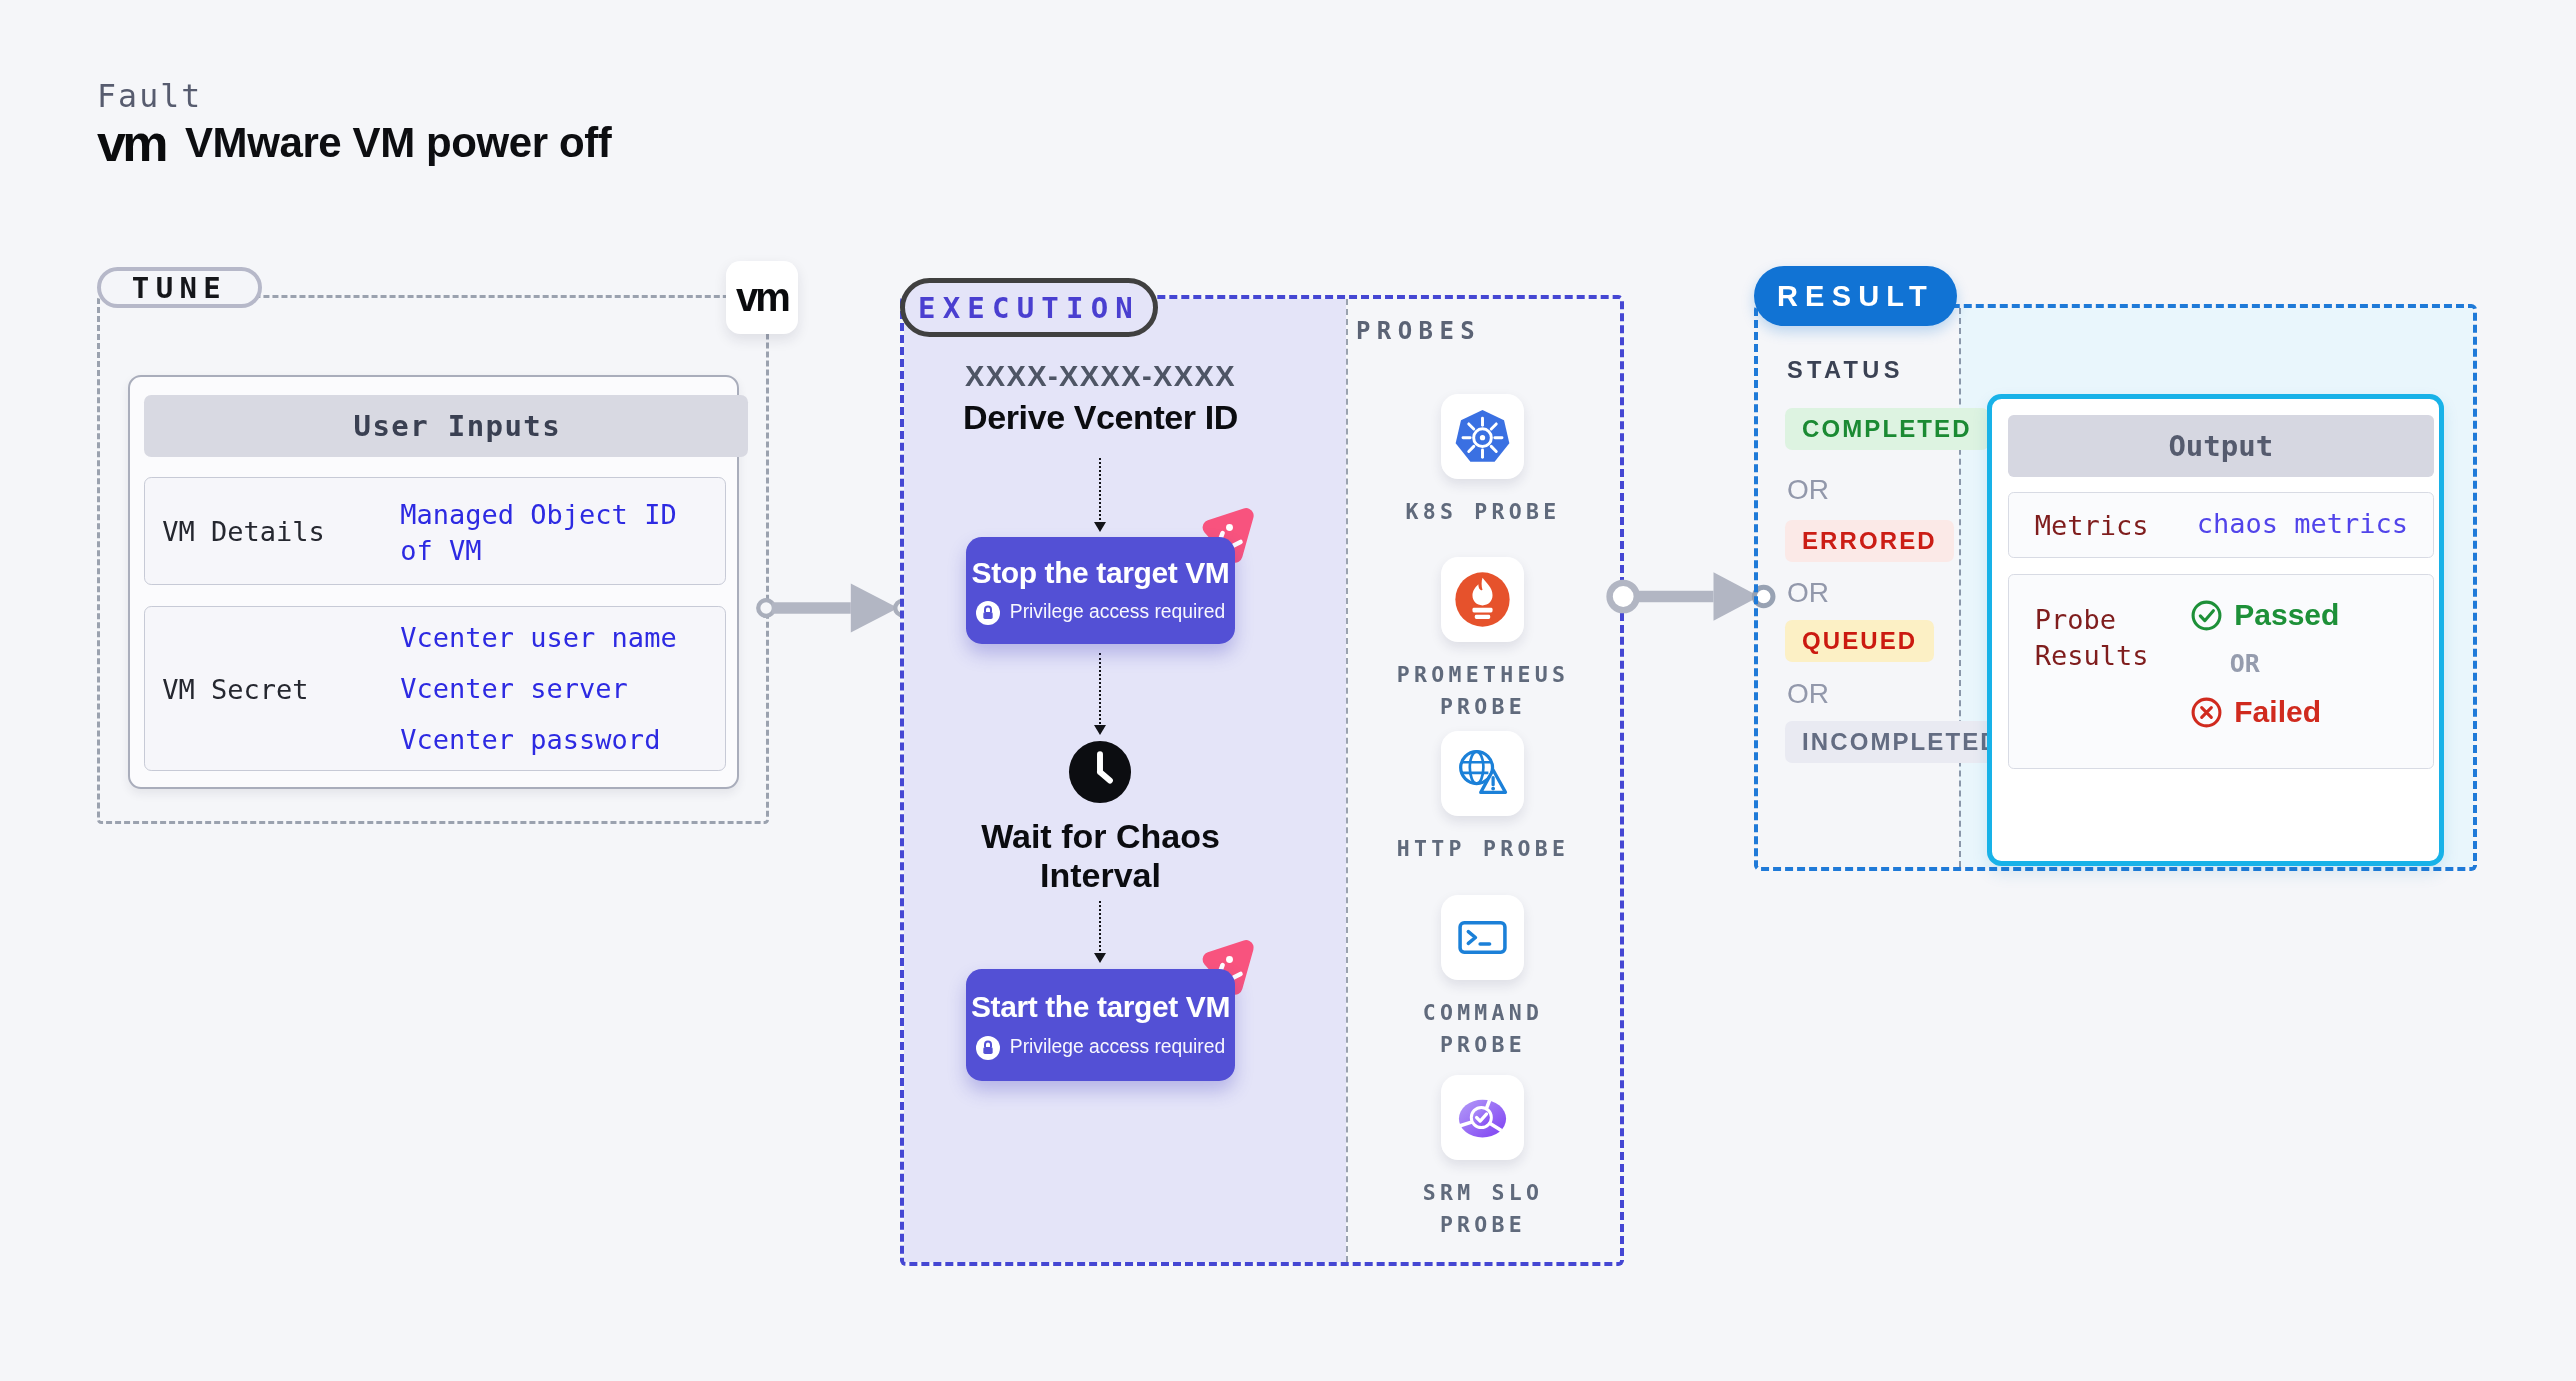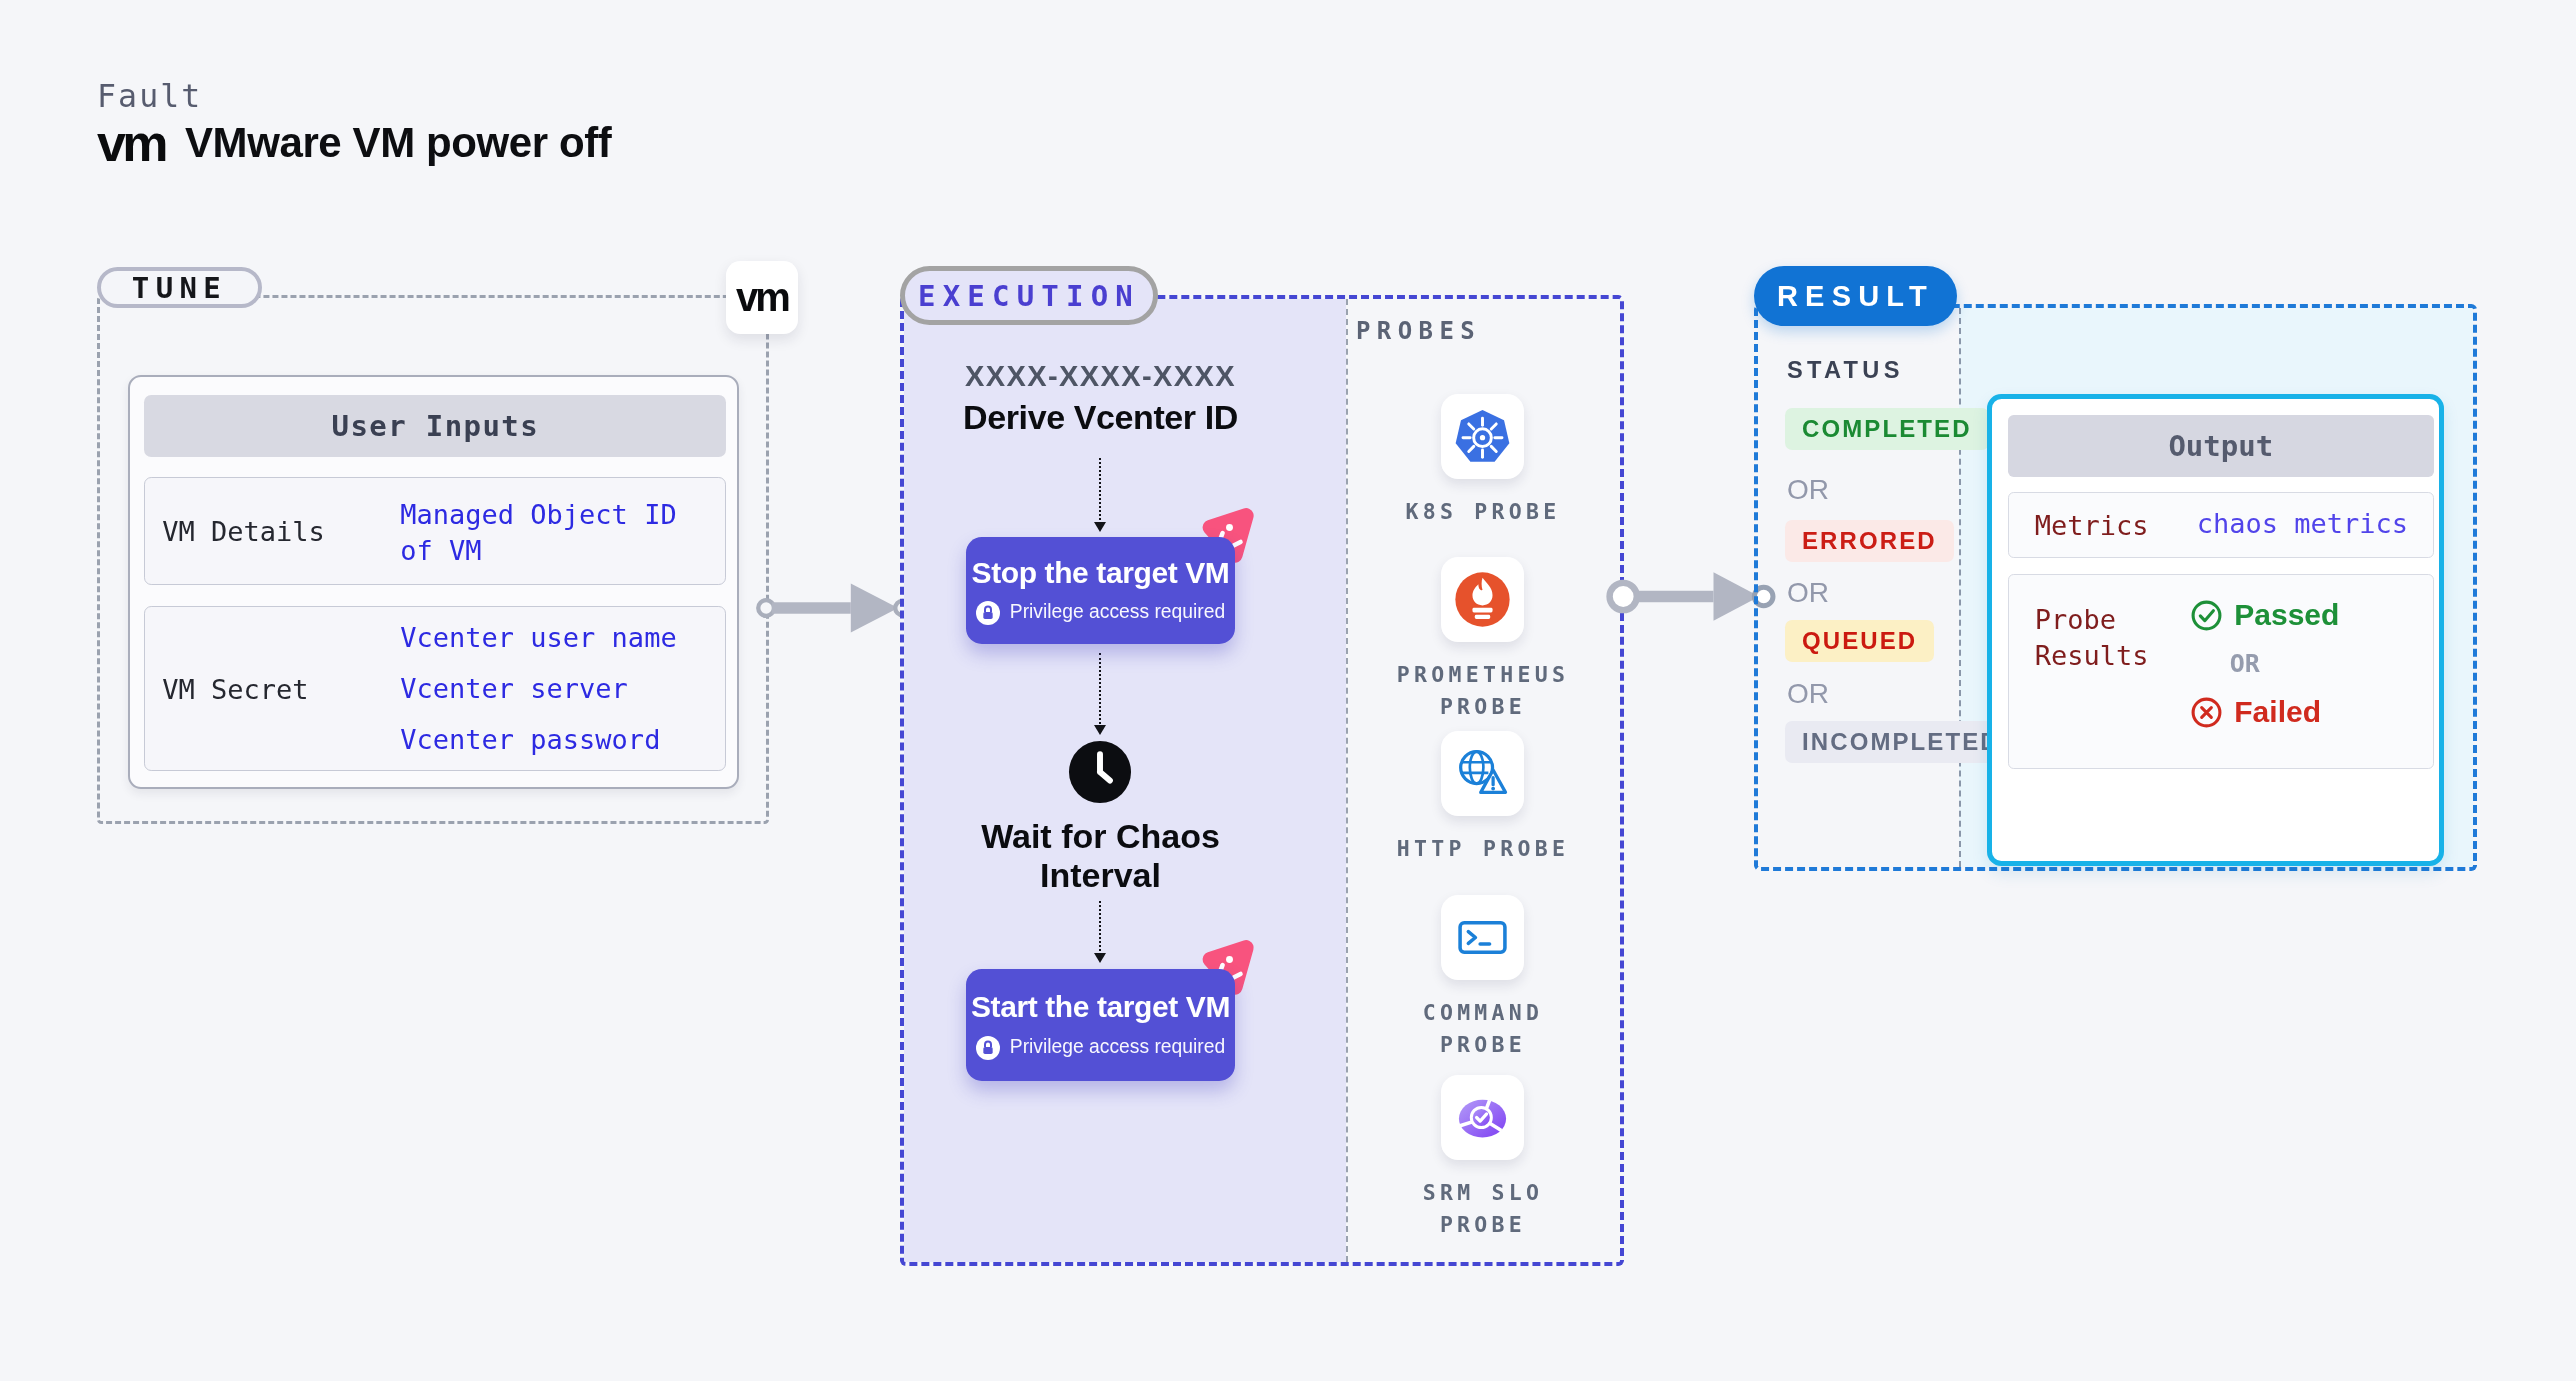--- a/index.html
+++ b/index.html
@@ -11,22 +11,22 @@
   
   .eyebrow{font-size:31.5px;font-weight:500;color:#575c6f;letter-spacing:2.1px;}
   .title-row{display:flex;align-items:center;gap:20px;}
   .vm-word{font-weight:800;font-size:52px;letter-spacing:-3.6px;color:#0a0b0d;}
   .page-title{font-weight:700;font-size:42px;color:#0d0e11;letter-spacing:-0.4px;}
 
   
   .pill{display:flex;align-items:center;justify-content:center;border-radius:43px;box-sizing:border-box;}
   .tune-pill{background:#f4f5f9;border:4.3px solid #b6b8c9;font-family:"DejaVu Sans Mono",monospace;
              font-weight:700;font-size:29px;letter-spacing:6.4px;color:#15161a;}
-  .exec-pill{background:#e4e4f8;border:5px solid #a3a3a3;font-family:"DejaVu Sans Mono",monospace;
-             font-weight:700;font-size:29px;letter-spacing:7.2px;color:#4a3fd0;}
+  .exec-pill{background:#e4e4f8;border:5px solid #404040;font-family:"DejaVu Sans Mono",monospace;
+             font-weight:700;font-size:29px;letter-spacing:7.2px;color:#4a3fd0;margin-top:12px;}
   .result-pill{background:#1173d4;border:none;color:#fff;font-weight:800;font-size:29px;
                letter-spacing:7.2px;box-shadow:0 5.7px 13px rgba(17,115,212,.25);}
 
   
   .tune-box{border:3.6px dashed #9ba2af;border-radius:4.3px;box-sizing:border-box;}
   .exec-box{border:4.3px dashed #4547d3;border-radius:5.7px;box-sizing:border-box;overflow:hidden;}
   .exec-bg-left{position:absolute;left:0;top:0;bottom:0;width:442px;background:#e4e4f8;}
   .exec-bg-right{position:absolute;left:442px;top:0;bottom:0;right:0;background:#f5f6f9;}
   .exec-divider{position:absolute;left:442px;top:0;bottom:0;width:0;border-left:2.9px dashed #9aa2af;}
   .result-box{border:4.3px dashed #1f7ad8;border-radius:5.7px;box-sizing:border-box;overflow:hidden;}
@@ -112,21 +112,21 @@
     <span class="page-title">VMware VM power off</span>
   </div>
 
   <div class="abs tune-box" style="left:97px;top:295px;width:672px;height:529px;"></div>
   <div class="abs pill tune-pill" style="left:97px;top:267px;width:165px;height:41px;">TUNE</div>
   <div class="abs vm-card" style="left:726px;top:261px;width:72px;height:73px;">
     <span class="vm-word">vm</span>
   </div>
 
   <div class="abs ui-card" style="left:128px;top:375px;width:611px;height:414px;">
-    <div class="abs ui-header" style="left:14.3px;top:18px;width:582px;height:62px;">User Inputs</div>
+    <div class="abs ui-header" style="left:14.3px;top:18px;width:582px;height:62px;padding-left:22px;">User Inputs</div>
     <div class="abs ui-row" style="left:14.3px;top:100px;width:582px;height:108px;">
       <div class="ui-label">VM Details</div>
       <div class="ui-value" style="top:18.6px;">Managed Object ID of VM</div>
     </div>
     <div class="abs ui-row" style="left:14.3px;top:229px;width:582px;height:165px;">
       <div class="ui-label">VM Secret</div>
       <div class="ui-values">
         <span>Vcenter user name</span>
         <span>Vcenter server</span>
         <span>Vcenter password</span>

